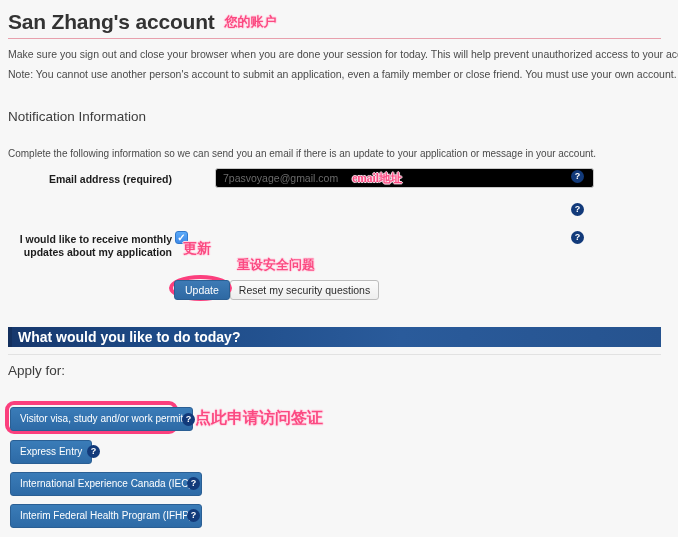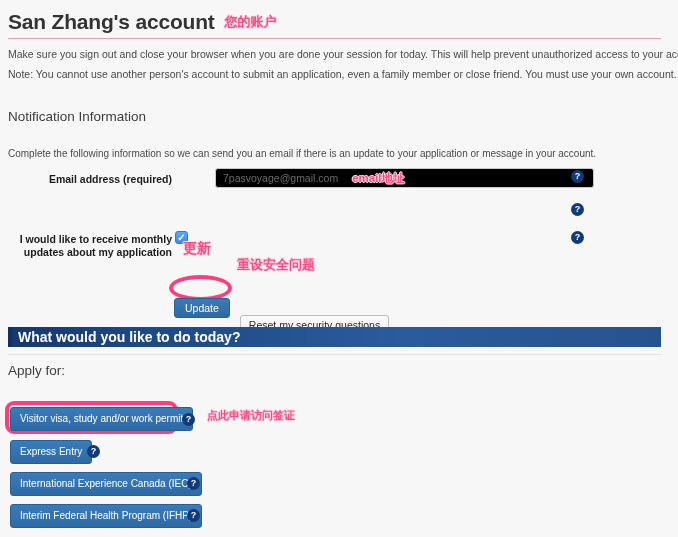--- a/index.html
+++ b/index.html
@@ -146,21 +146,21 @@
     margin-left: 40px;
   }
   #input-email { top: 168px; }
   #select-lang { top: 201px; padding-right: 16px; }
 
   .input-value {
     font-size: 10.5px;
     color: #6b6b6b;
     white-space: nowrap;
   }
-  .anno-inline { font-size: 11.5px; }
+  .anno-inline { font-size: 11.5px; font-family: Liberation Serif, serif; }
 
   .stepper {
     position: absolute;
     right: 5px;
     top: 50%;
     transform: translateY(-50%);
     display: flex;
     flex-direction: column;
     gap: 2px;
     line-height: 0;
@@ -217,51 +217,50 @@
   #help-ifhp    { left: 187px; top: 509px; }
 
   
   .anno-abs {
     position: absolute;
     white-space: nowrap;
   }
   #anno-update      { left: 183px; top: 240px; font-size: 14px; }
   #anno-reset       { left: 237px; top: 256px; font-size: 13px; }
   #anno-hint        { left: 47px;  top: 308px; font-size: 12.5px; }
-  #anno-visitor     { left: 207px; top: 408px; font-size: 11px; text-align: center; }
+  #anno-visitor     { left: 195px; top: 408px; font-size: 16px; text-align: center; }
 
   
   .btn-row {
     position: absolute;
     left: 174px;
     top: 280px;
     display: flex;
     align-items: center;
-    gap: 10px;
+    gap: 0;
   }
   .btn-update {
     background: linear-gradient(to bottom, #3d7ab5, #2e69a3);
     border: 1px solid #2b5f93;
     border-radius: 3px;
     color: #ffffff;
     font-size: 10.5px;
     padding: 3px 10px;
     line-height: 12px;
     position: relative;
     z-index: 2;
   }
   .btn-gray {
     background: linear-gradient(to bottom, #fbfbfb, #eeeeee);
     border: 1px solid #bdbdbd;
     border-radius: 3px;
     color: #2d2d2d;
     font-size: 10.5px;
     padding: 3px 8px;
     line-height: 12px;
-    margin-top: 35px;
   }
   .ring-oval {
     position: absolute;
     left: 169px;
     top: 275px;
     width: 63px;
     height: 26px;
     border: 4px solid #fb3f7d;
     border-radius: 50%;
     box-sizing: border-box;

